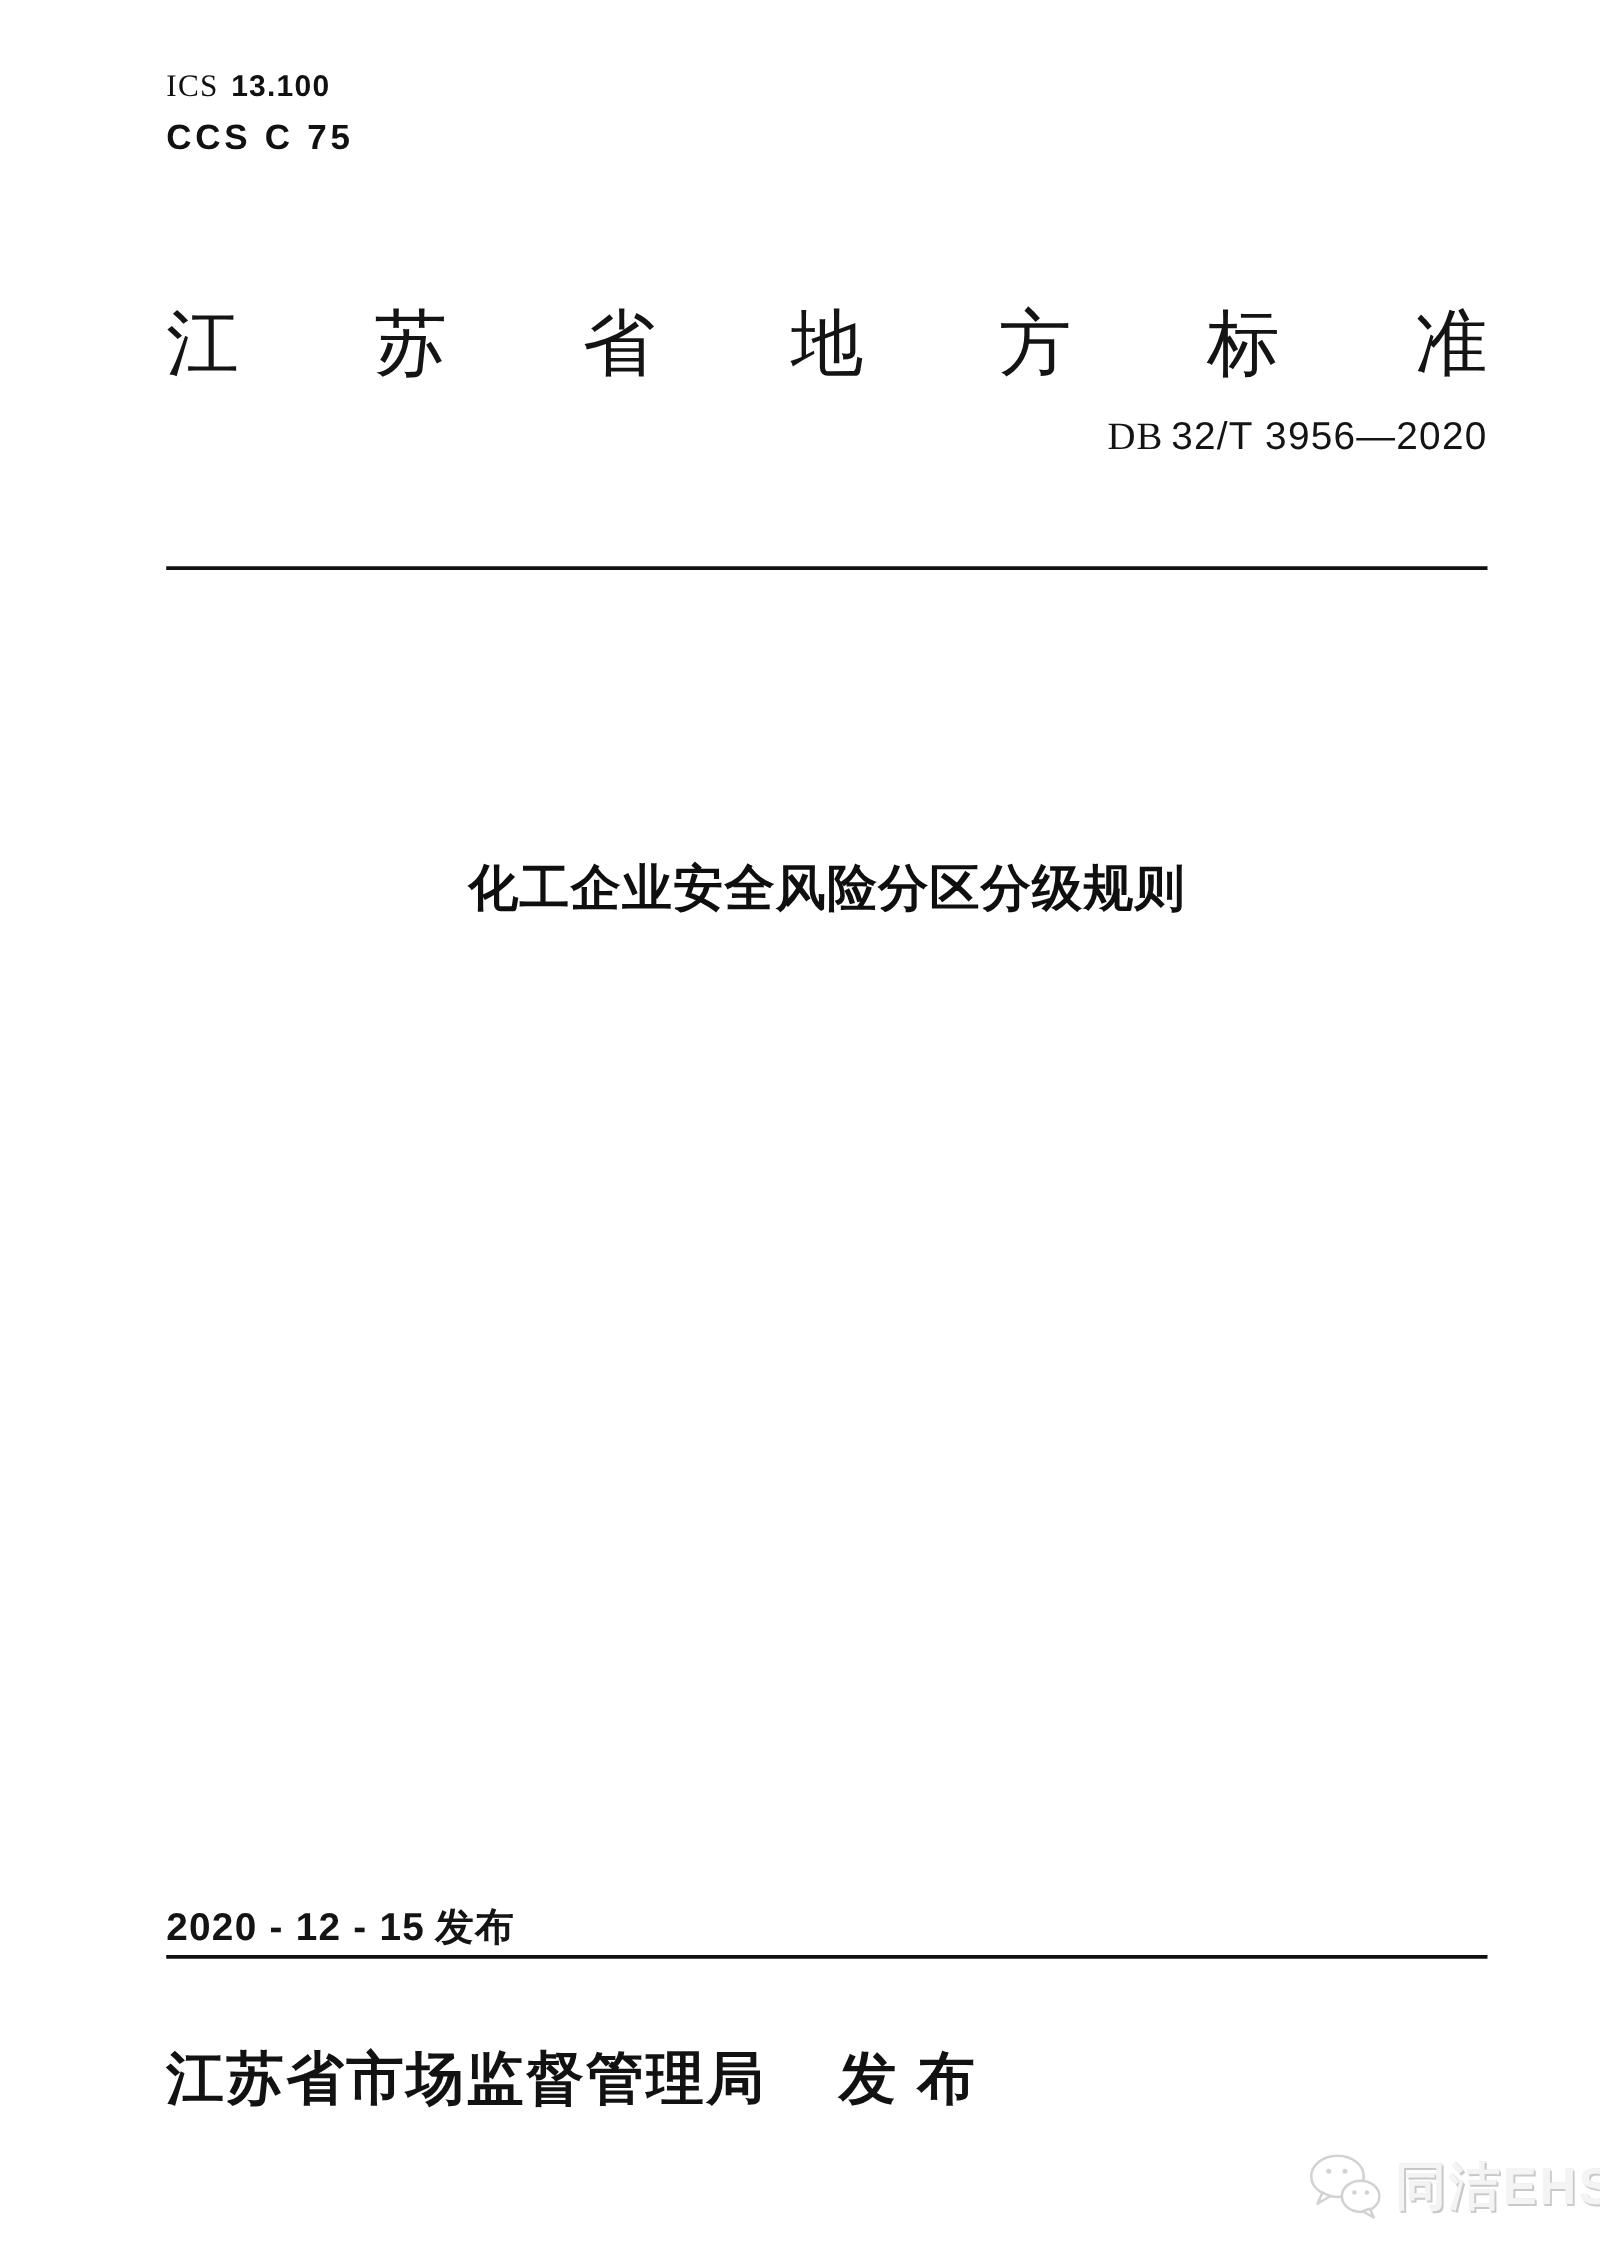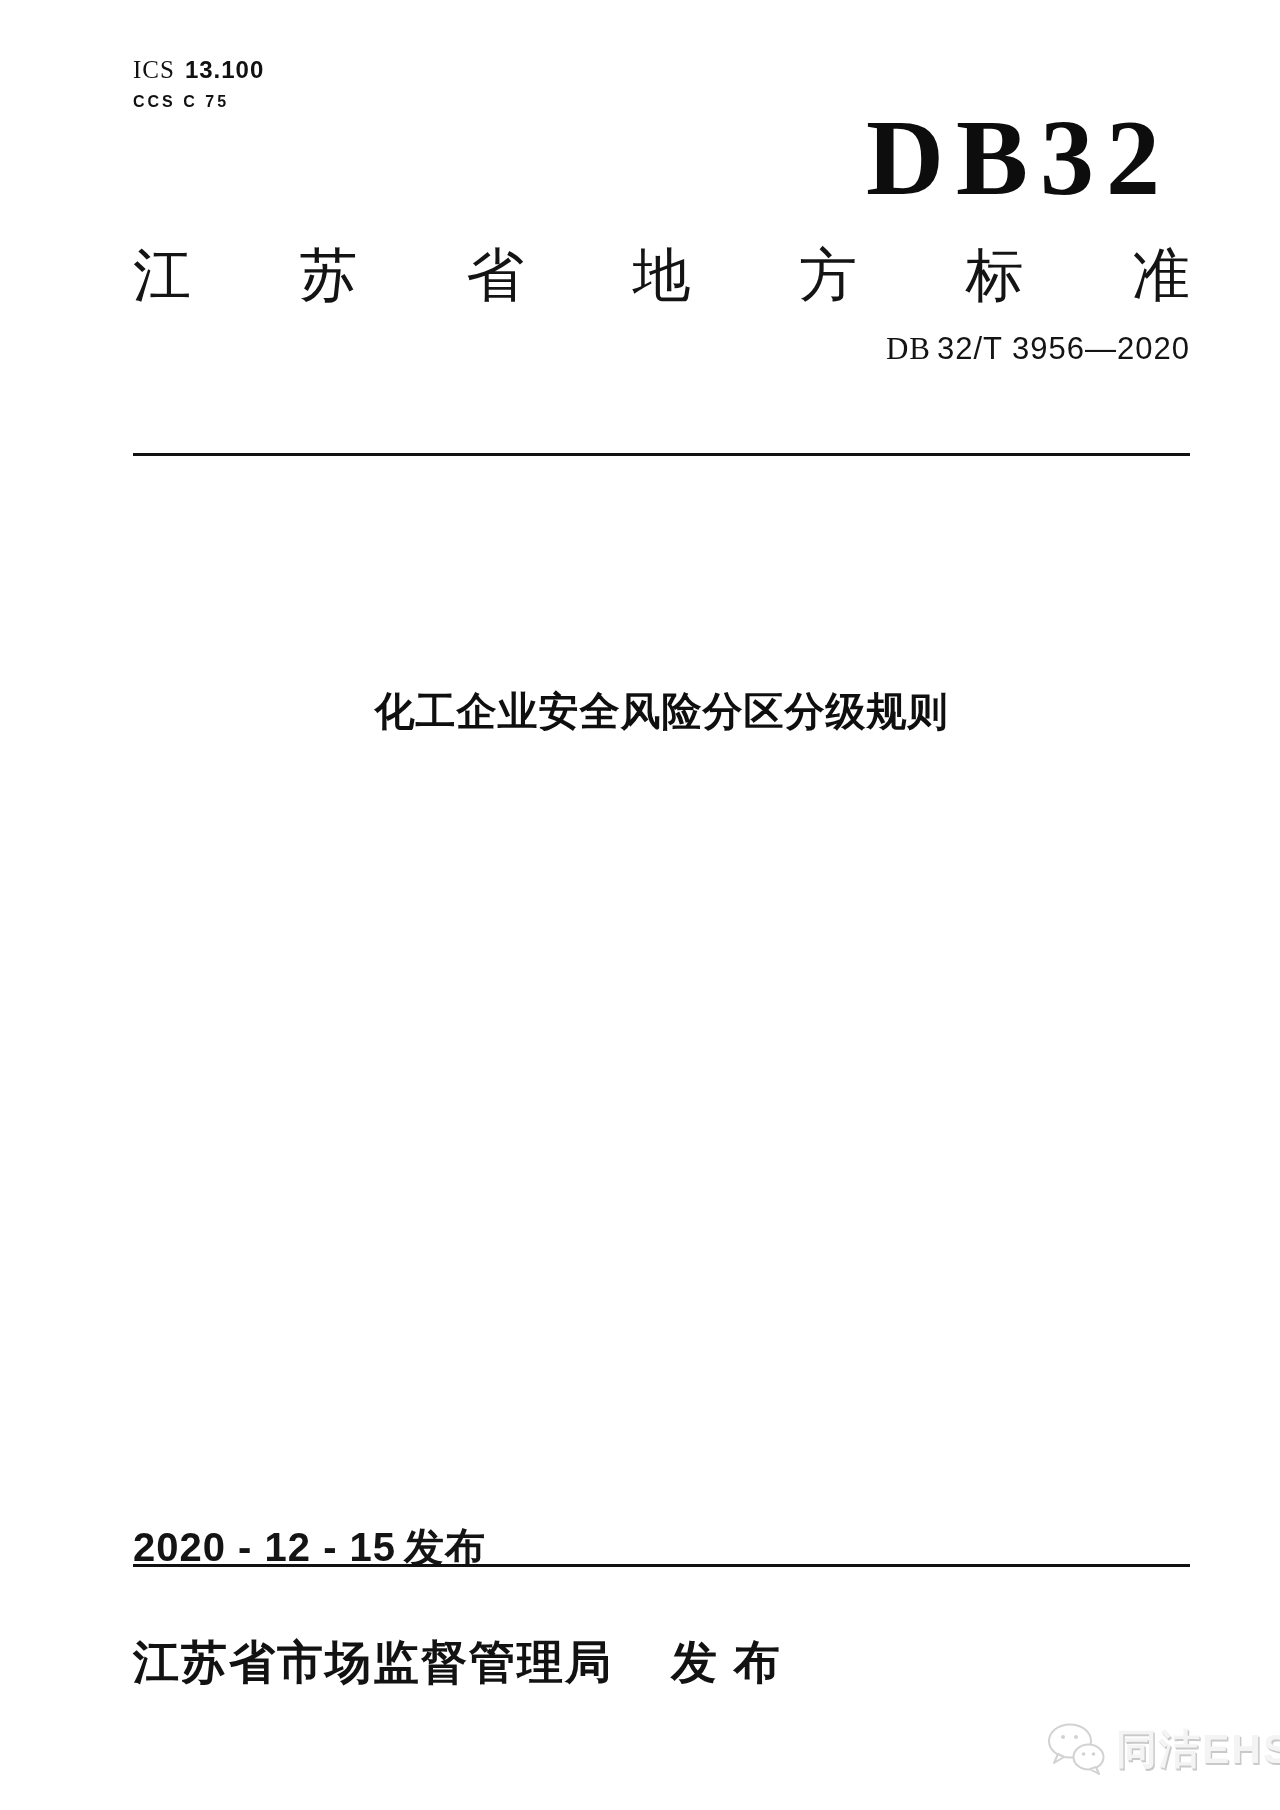--- a/index.html
+++ b/index.html
@@ -11,21 +11,21 @@
     background: #ffffff;
     overflow: hidden;
     font-family: "Liberation Sans", sans-serif;
     color: #111111;
   }
 
   
   .ics-block { position: absolute; left: 133px; top: 54px; line-height: 1.25; }
   .ics-line { font-family: "Liberation Serif", serif; font-size: 25px; letter-spacing: 1px; }
   .ics-line .ics-value { font-family: "Liberation Sans", sans-serif; font-weight: bold; font-size: 24px; margin-left: 10px; letter-spacing: 1px; }
-  .ccs-line { font-family: "Liberation Sans", sans-serif; font-weight: bold; font-size: 16px; letter-spacing: 3px; margin-top: 7px; }
+  .ccs-line { font-family: "Liberation Sans", sans-serif; font-weight: bold; font-size: 28px; letter-spacing: 3px; margin-top: 7px; }
 
   
   .db-logo {
     position: absolute;
     top: 104px;
     right: 108px;
     font-family: "Liberation Serif", serif;
     font-weight: bold;
     font-size: 108px;
     line-height: 1;
@@ -90,21 +90,21 @@
   }
 
   
   .date-row {
     position: absolute;
     left: 133px;
     top: 1524px;
     width: 1057px;
     display: flex;
     justify-content: space-between;
-    font-size: 40px;
+    font-size: 31px;
     font-weight: bold;
     letter-spacing: 1px;
     line-height: 1.15;
     color: #141414;
   }
   .date-item .date-label { margin-left: 8px; }
 
   
   .publisher-row {
     position: absolute;
@@ -146,21 +146,20 @@
 
 <div class="page">
 
   <div class="ics-block">
     <div class="ics-line">
       <span>ICS</span><span class="ics-value">13.100</span>
     </div>
     <div class="ccs-line">CCS C 75</div>
   </div>
 
-  <div class="db-logo">DB32</div>
 
   <div class="standard-type">
     <span>江</span>
     <span>苏</span>
     <span>省</span>
     <span>地</span>
     <span>方</span>
     <span>标</span>
     <span>准</span>
   </div>

